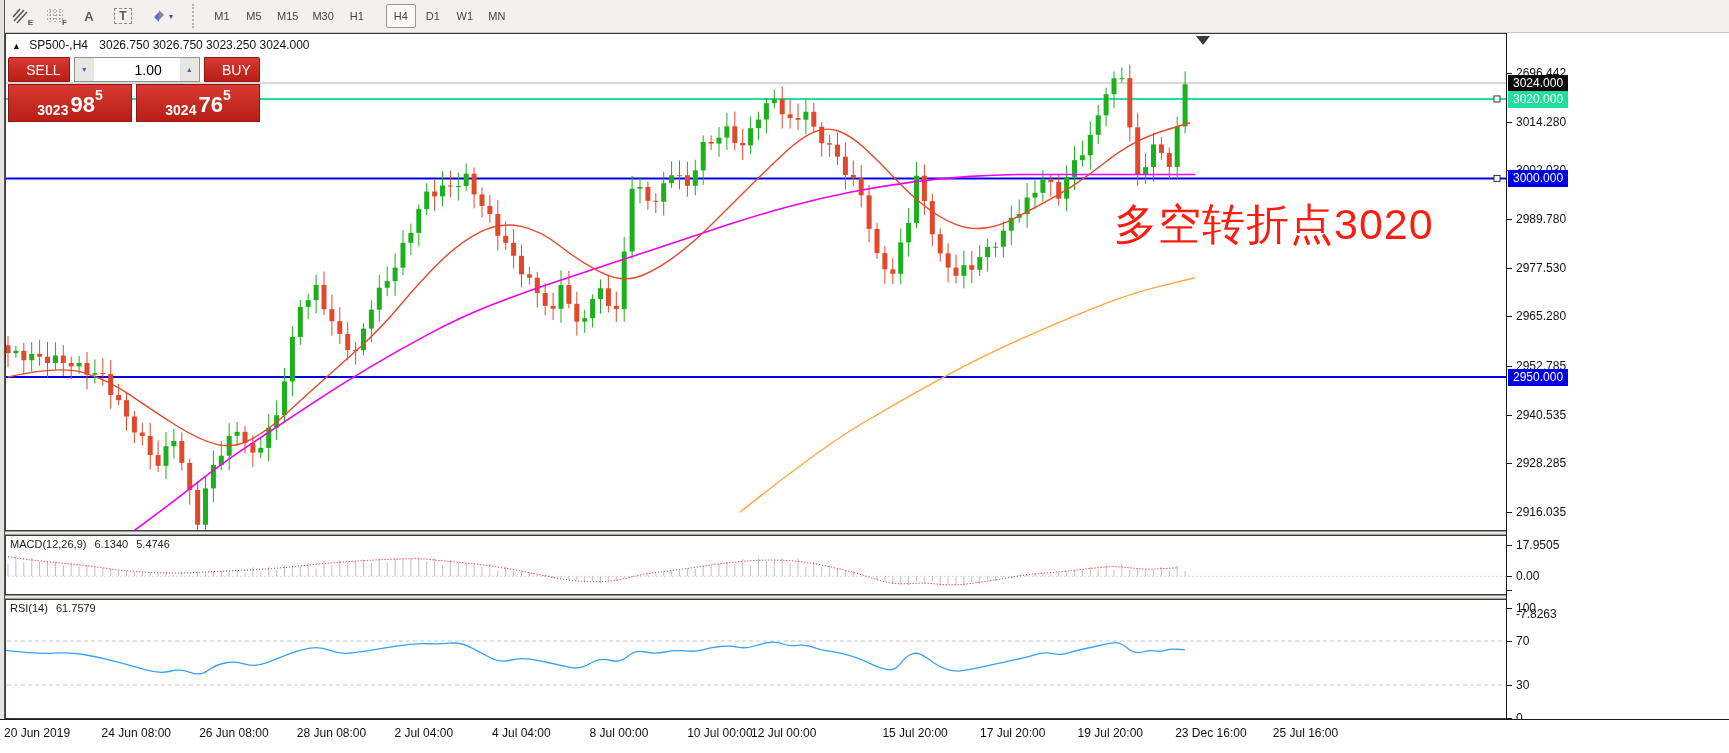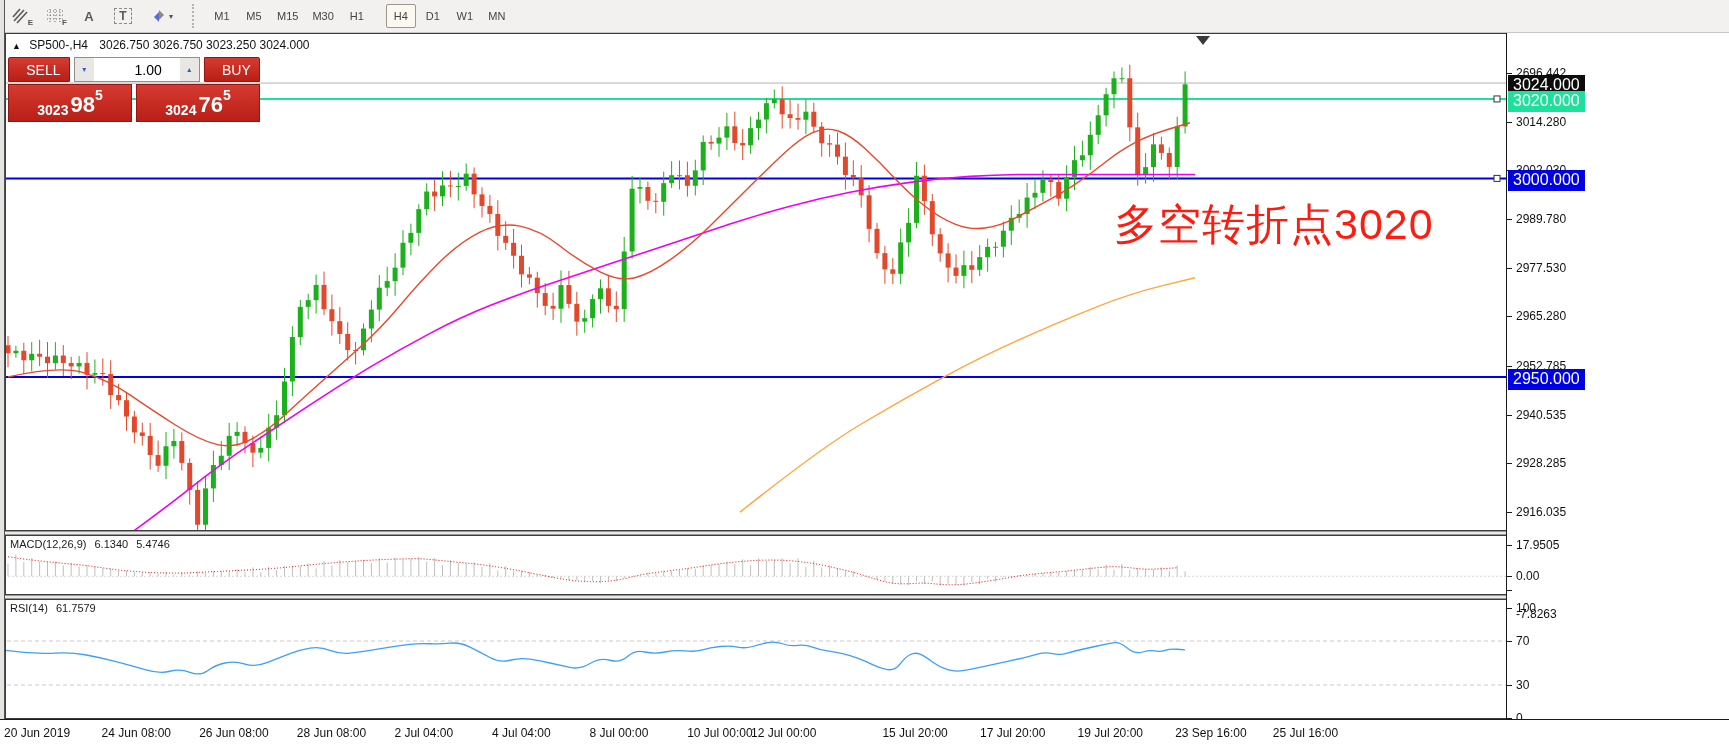--- a/index.html
+++ b/index.html
@@ -43,21 +43,21 @@
   .symbol-header { position:absolute; left:12px; top:38px; font-size:12px; color:#111; z-index:6; }
   .symbol-header .marker { font-size:9px; margin-right:5px; }
   .pane-label { position:absolute; left:10px; font-size:11px; color:#1a1a1a; z-index:6; }
   .annotation { position:absolute; left:1114px; top:196px; font-size:43px; color:#fe1c10;
     z-index:5; white-space:nowrap; letter-spacing:1px; }
   
   .axis-col { position:absolute; left:1506px; top:33px; width:223px; height:709px;
     background:#fff; border-left:1px solid #1a1a1a; z-index:4; cursor:ns-resize; }
   .tick-dash { position:absolute; left:0; width:5px; height:1px; background:#1a1a1a; }
   .tick-label { position:absolute; left:9px; font-size:12px; color:#111; white-space:nowrap; }
-  .px-label { position:absolute; left:1px; font-size:16px; padding:1px 5px 2px 5px; color:#fff;
+  .px-label { position:absolute; left:1px; font-size:12px; padding:1px 5px 2px 5px; color:#fff;
     white-space:nowrap; z-index:5; }
   .time-axis { position:absolute; left:0; top:719px; width:1729px; height:34px;
     background:#fff; border-top:1px solid #1a1a1a; z-index:4; cursor:ew-resize; }
   .time-label { position:absolute; top:6px; font-size:12px; color:#111; white-space:nowrap; }
   
   .trade-panel { position:absolute; left:8px; top:57px; z-index:7; width:252px; }
   .tp-row1 { display:flex; height:25px; }
   .btn-trade {
     background:linear-gradient(#d63a30,#b91f17); color:#fff; font-size:14px;
     display:flex; align-items:center; justify-content:center; cursor:pointer;
@@ -708,17 +708,17 @@
       <div class="time-label" style="left: 199.2px;">26 Jun 08:00</div>
       <div class="time-label" style="left: 296.8px;">28 Jun 08:00</div>
       <div class="time-label" style="left: 394.4px;">2 Jul 04:00</div>
       <div class="time-label" style="left: 492px;">4 Jul 04:00</div>
       <div class="time-label" style="left: 589.6px;">8 Jul 00:00</div>
       <div class="time-label" style="left: 687.2px;">10 Jul 00:00</div>
       <div class="time-label" style="left: 751px;">12 Jul 00:00</div>
       <div class="time-label" style="left: 882.4px;">15 Jul 20:00</div>
       <div class="time-label" style="left: 980px;">17 Jul 20:00</div>
       <div class="time-label" style="left: 1077.6px;">19 Jul 20:00</div>
-      <div class="time-label" style="left: 1175.2px;">23 Sep 16:00</div>
+      <div class="time-label" style="left: 1175.2px;">23 Dec 16:00</div>
       <div class="time-label" style="left: 1272.8px;">25 Jul 16:00</div>
     </div>
 
 </div>
 
 </body></html>

